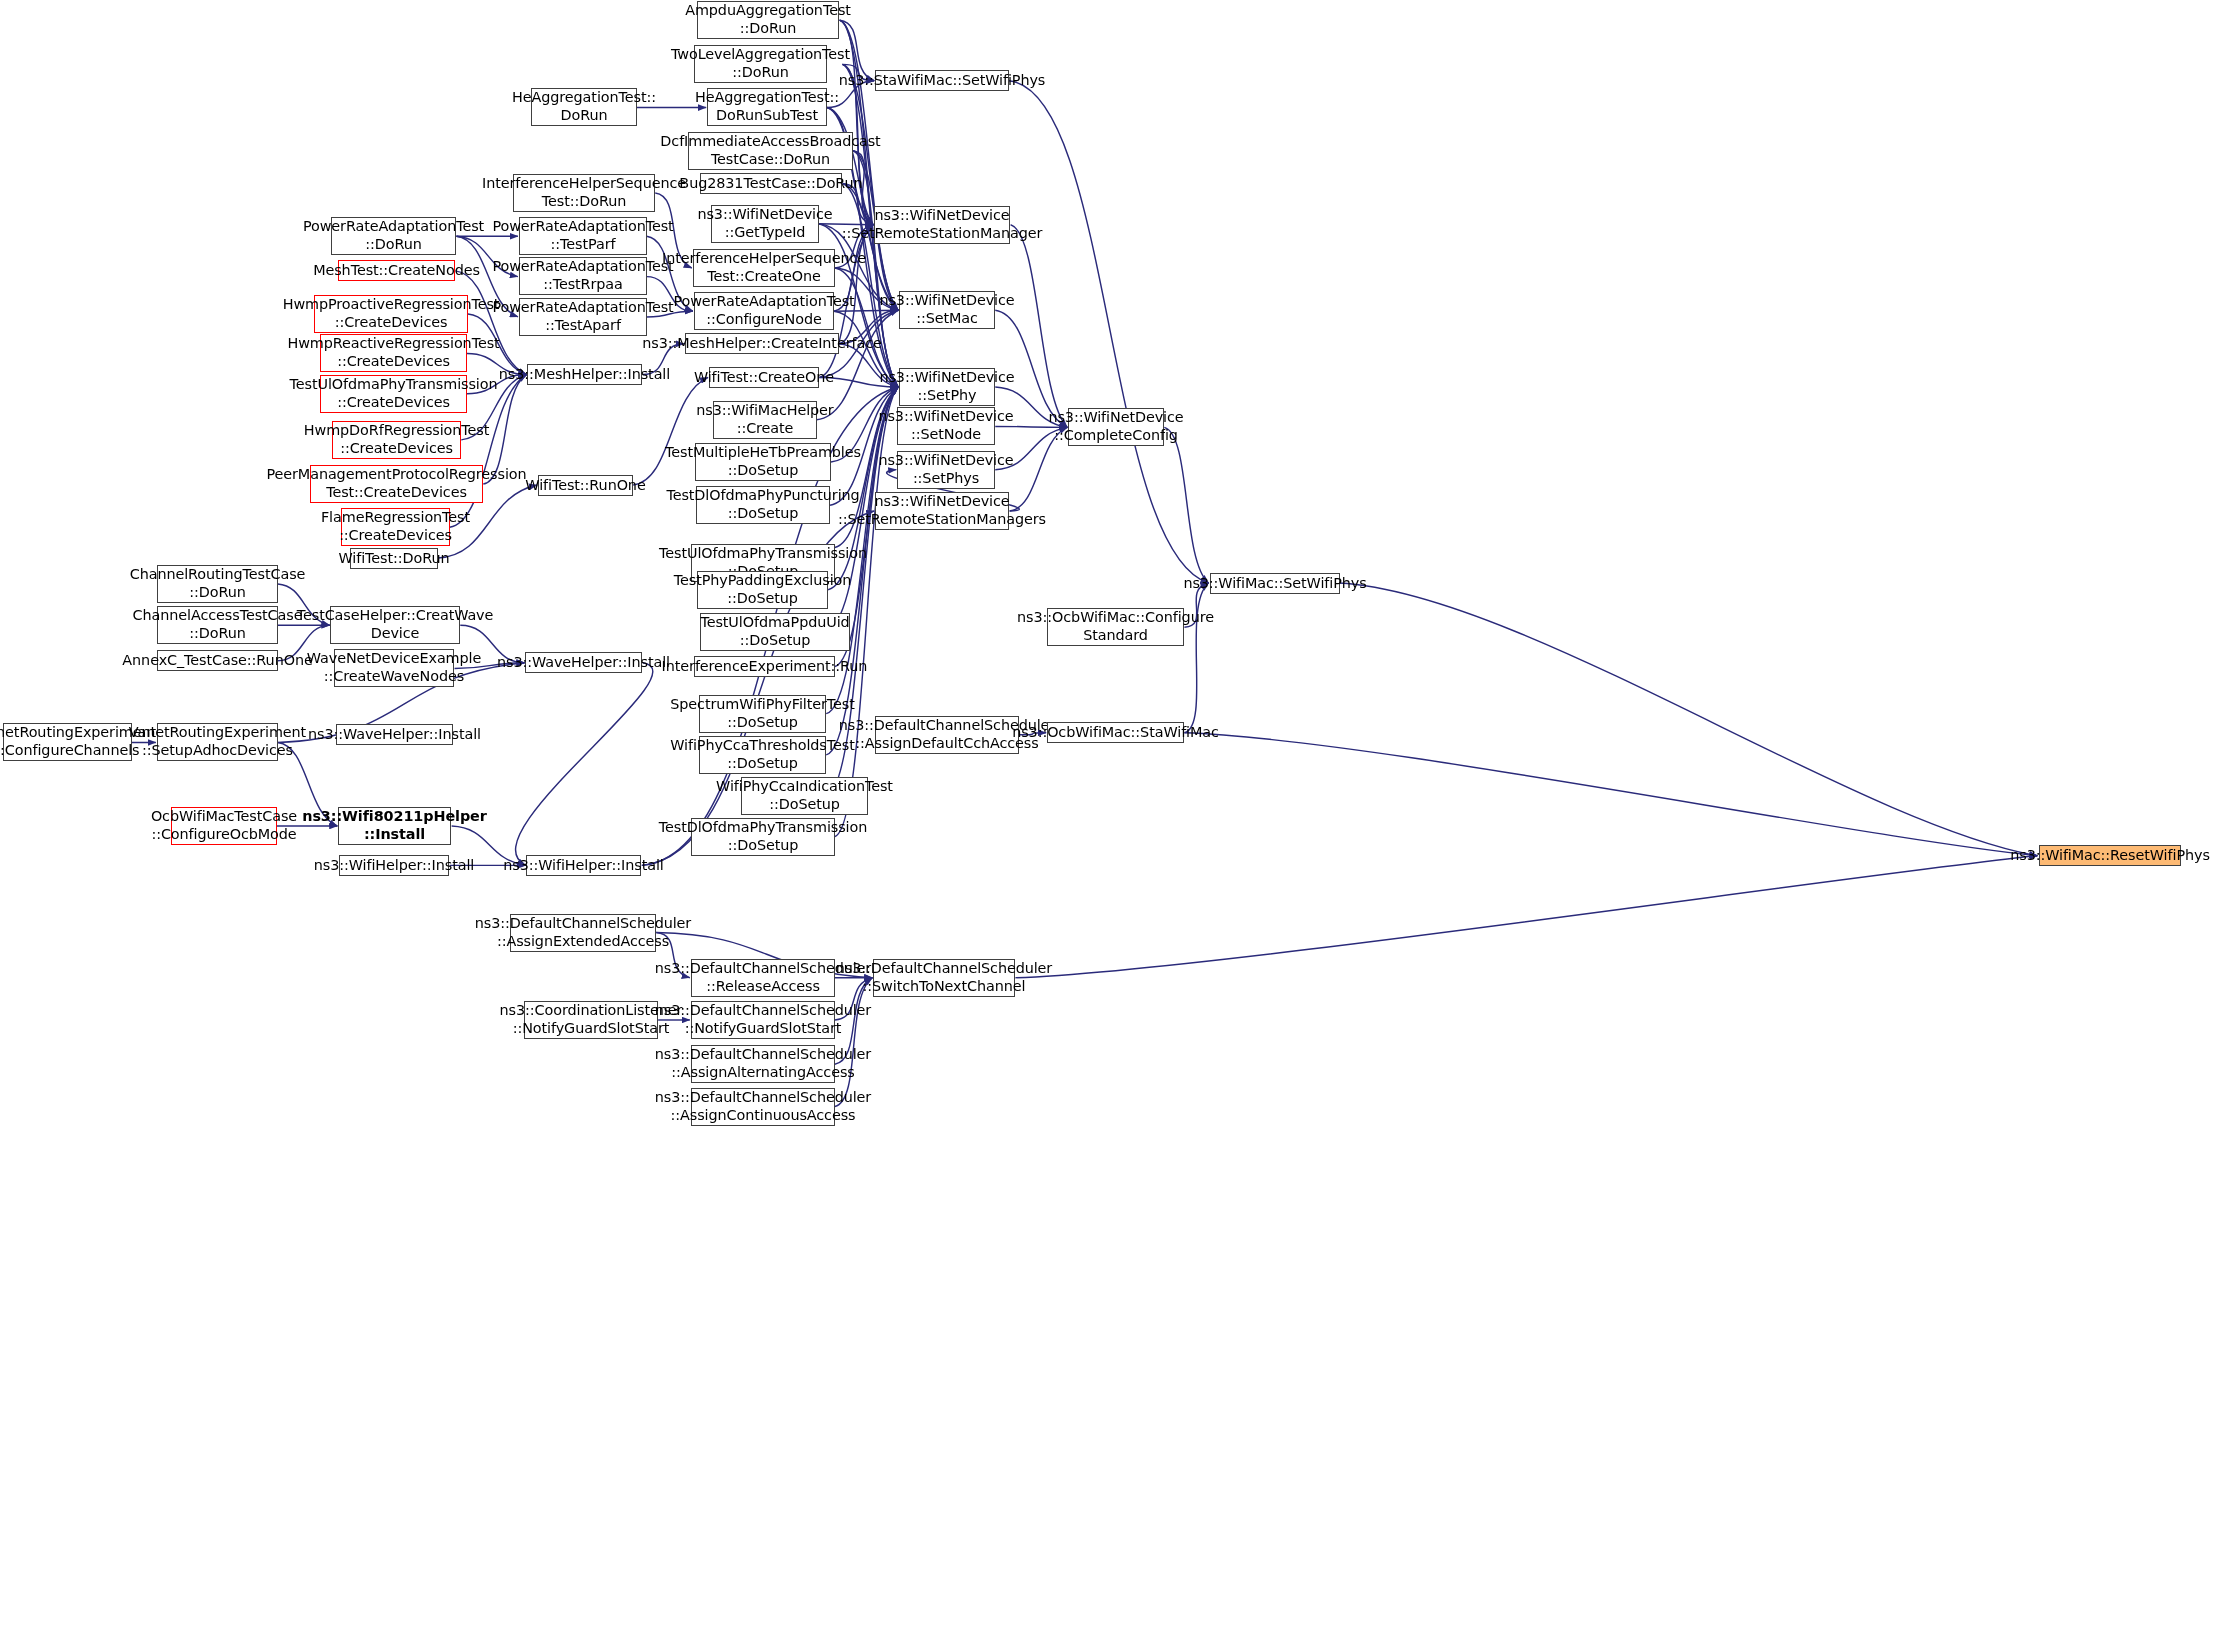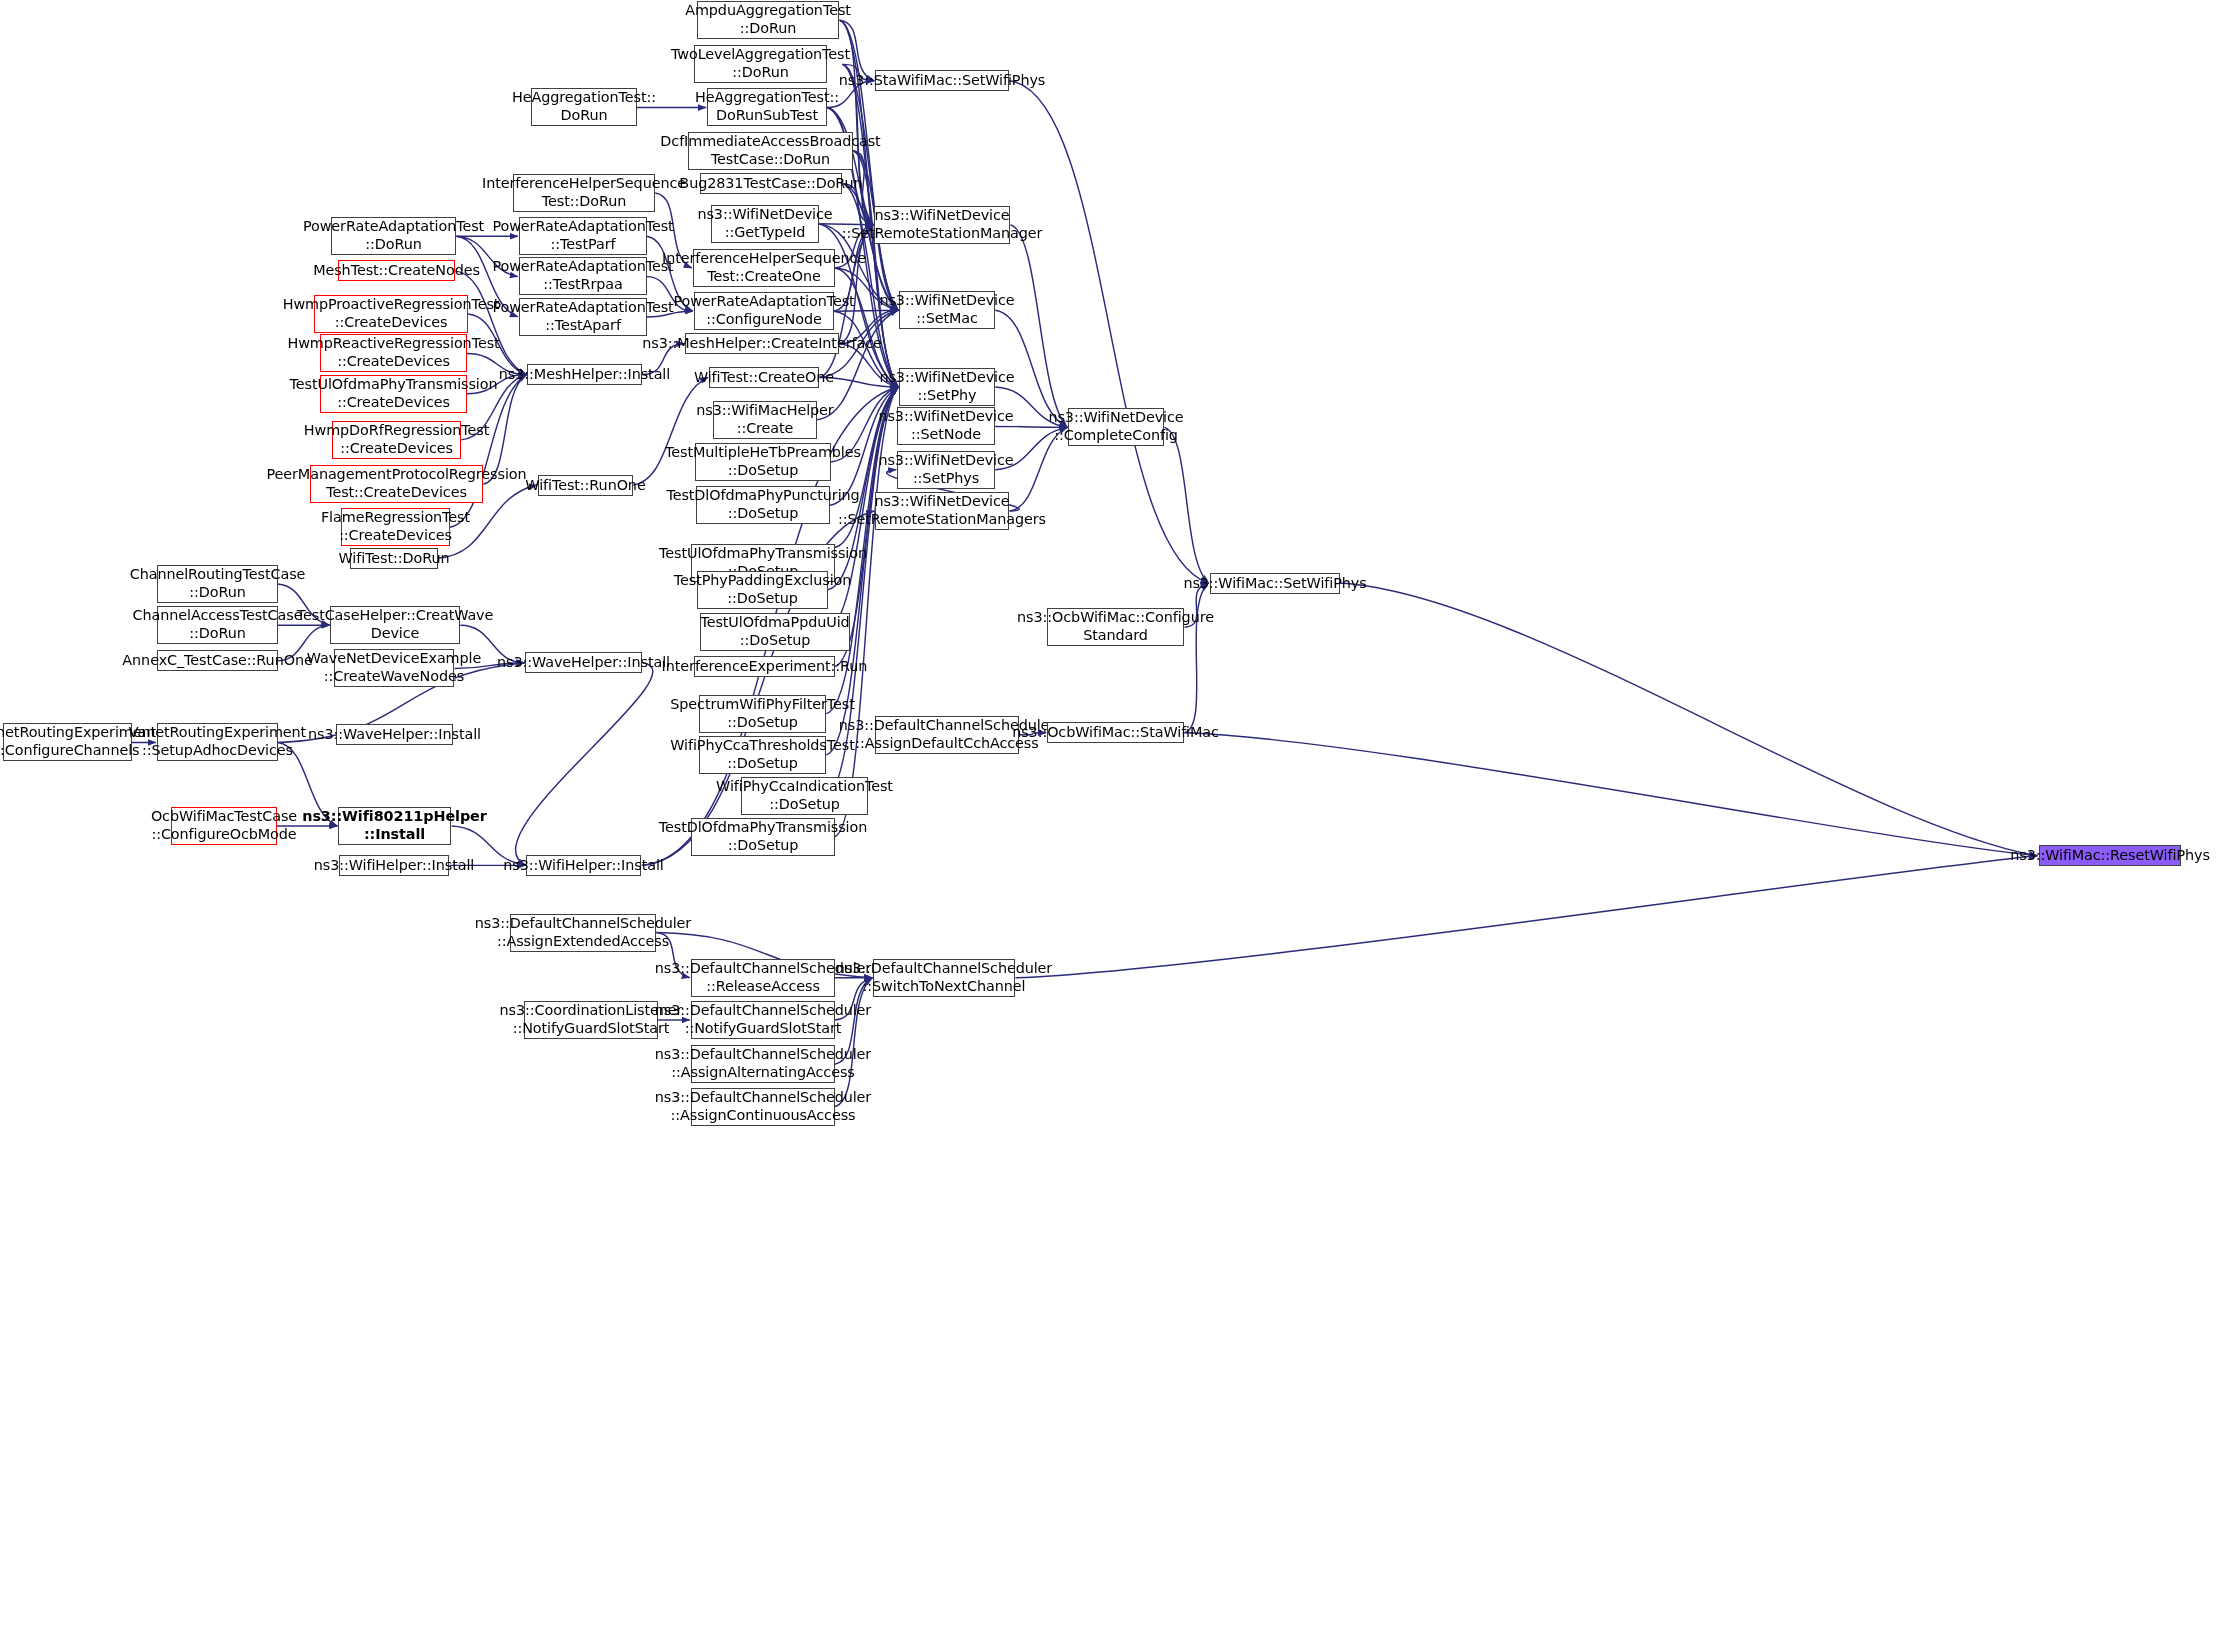--- a/index.html
+++ b/index.html
@@ -24,21 +24,21 @@
     background:#ffffff;
     color:#000000;
     font-size:14.4px;
     line-height:1.22;
     letter-spacing:-0.1px;
     padding:1px 2.9px;
     white-space:pre-line;
     z-index:5;
   }
   .node.red{border-color:#ff0000;border-width:1.7px;}
-  .node.hl{background:#8b5cf6;border-color:#404040;}
+  .node.hl{background:#fdba74;border-color:#404040;}
 </style>
 </head>
 <body>
 
 <div id="canvas">
   <svg id="edges" viewBox="0 0 2312 1719" width="2221" height="1651">
     <defs>
       <marker id="ah" markerWidth="9" markerHeight="7" refX="8.5" refY="3.5" orient="auto" markerUnits="userSpaceOnUse">
         <polygon points="0 0, 9 3.5, 0 7" fill="#2a2a7a"></polygon>
       </marker>

